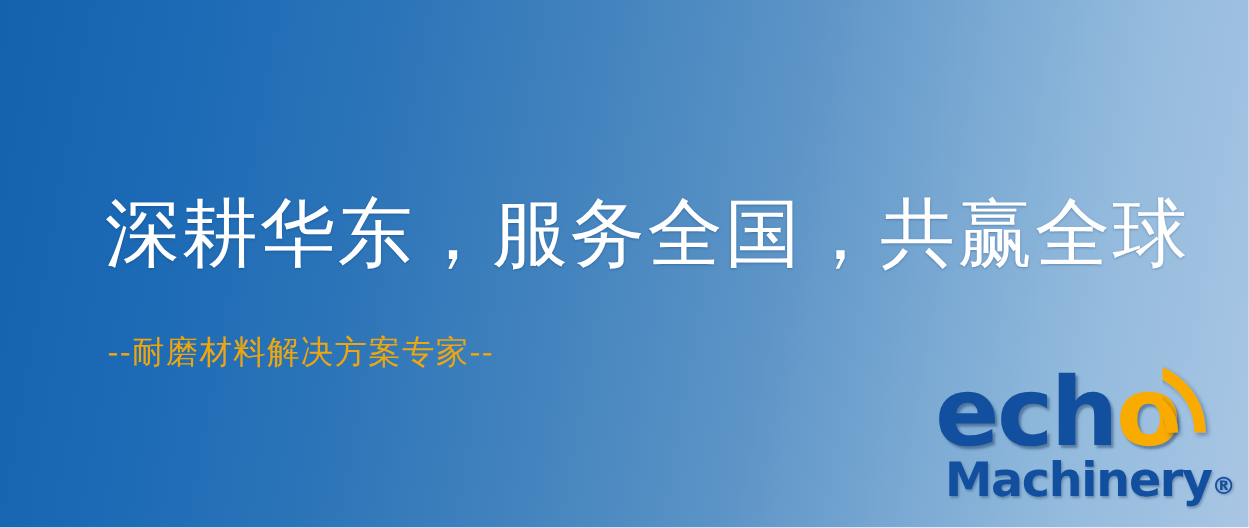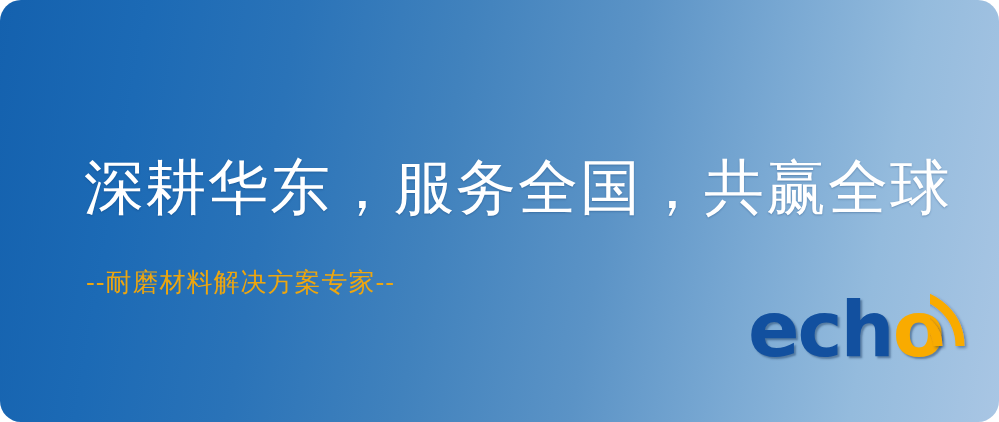--- a/index.html
+++ b/index.html
@@ -18,21 +18,20 @@
         #1461ae 0%,
         #1c6ab5 14%,
         #2a73b8 28%,
         #4182bd 44%,
         #5b93c6 60%,
         #7aa9d3 74%,
         #94bbdd 86%,
         #a9c6e4 100%);
     font-family: "Liberation Serif", "DejaVu Serif", serif;
     user-select: none;
-    border-radius: 21px;
   }
 
   
   #headline {
     position: absolute;
     left: 84px;
     top: 152px;
     font-family: "DejaVu Serif", "Liberation Serif", serif;
     font-size: 60px;
     line-height: 70px;
@@ -131,16 +130,19 @@
         <filter id="arcShadow" x="-40%" y="-40%" width="200%" height="200%">
           <feDropShadow dx="2" dy="2" stdDeviation="1.6" flood-color="#0a2850" flood-opacity="0.40"></feDropShadow>
         </filter>
       </defs>
       <g fill="none" stroke="#f9ab00" stroke-width="9" stroke-linecap="butt" filter="url(#arcShadow)">
         <path d="M 8 56 A 30 30 0 0 0 -22 26"></path>
         <path d="M 30 56 A 52 52 0 0 0 -22 4"></path>
       </g>
     </svg>
 
+    <div class="logo-tagline">
+      <span>Machinery</span><span class="logo-reg">®</span>
+    </div>
 
   </div>
 
 </div>
 
 </body></html>

